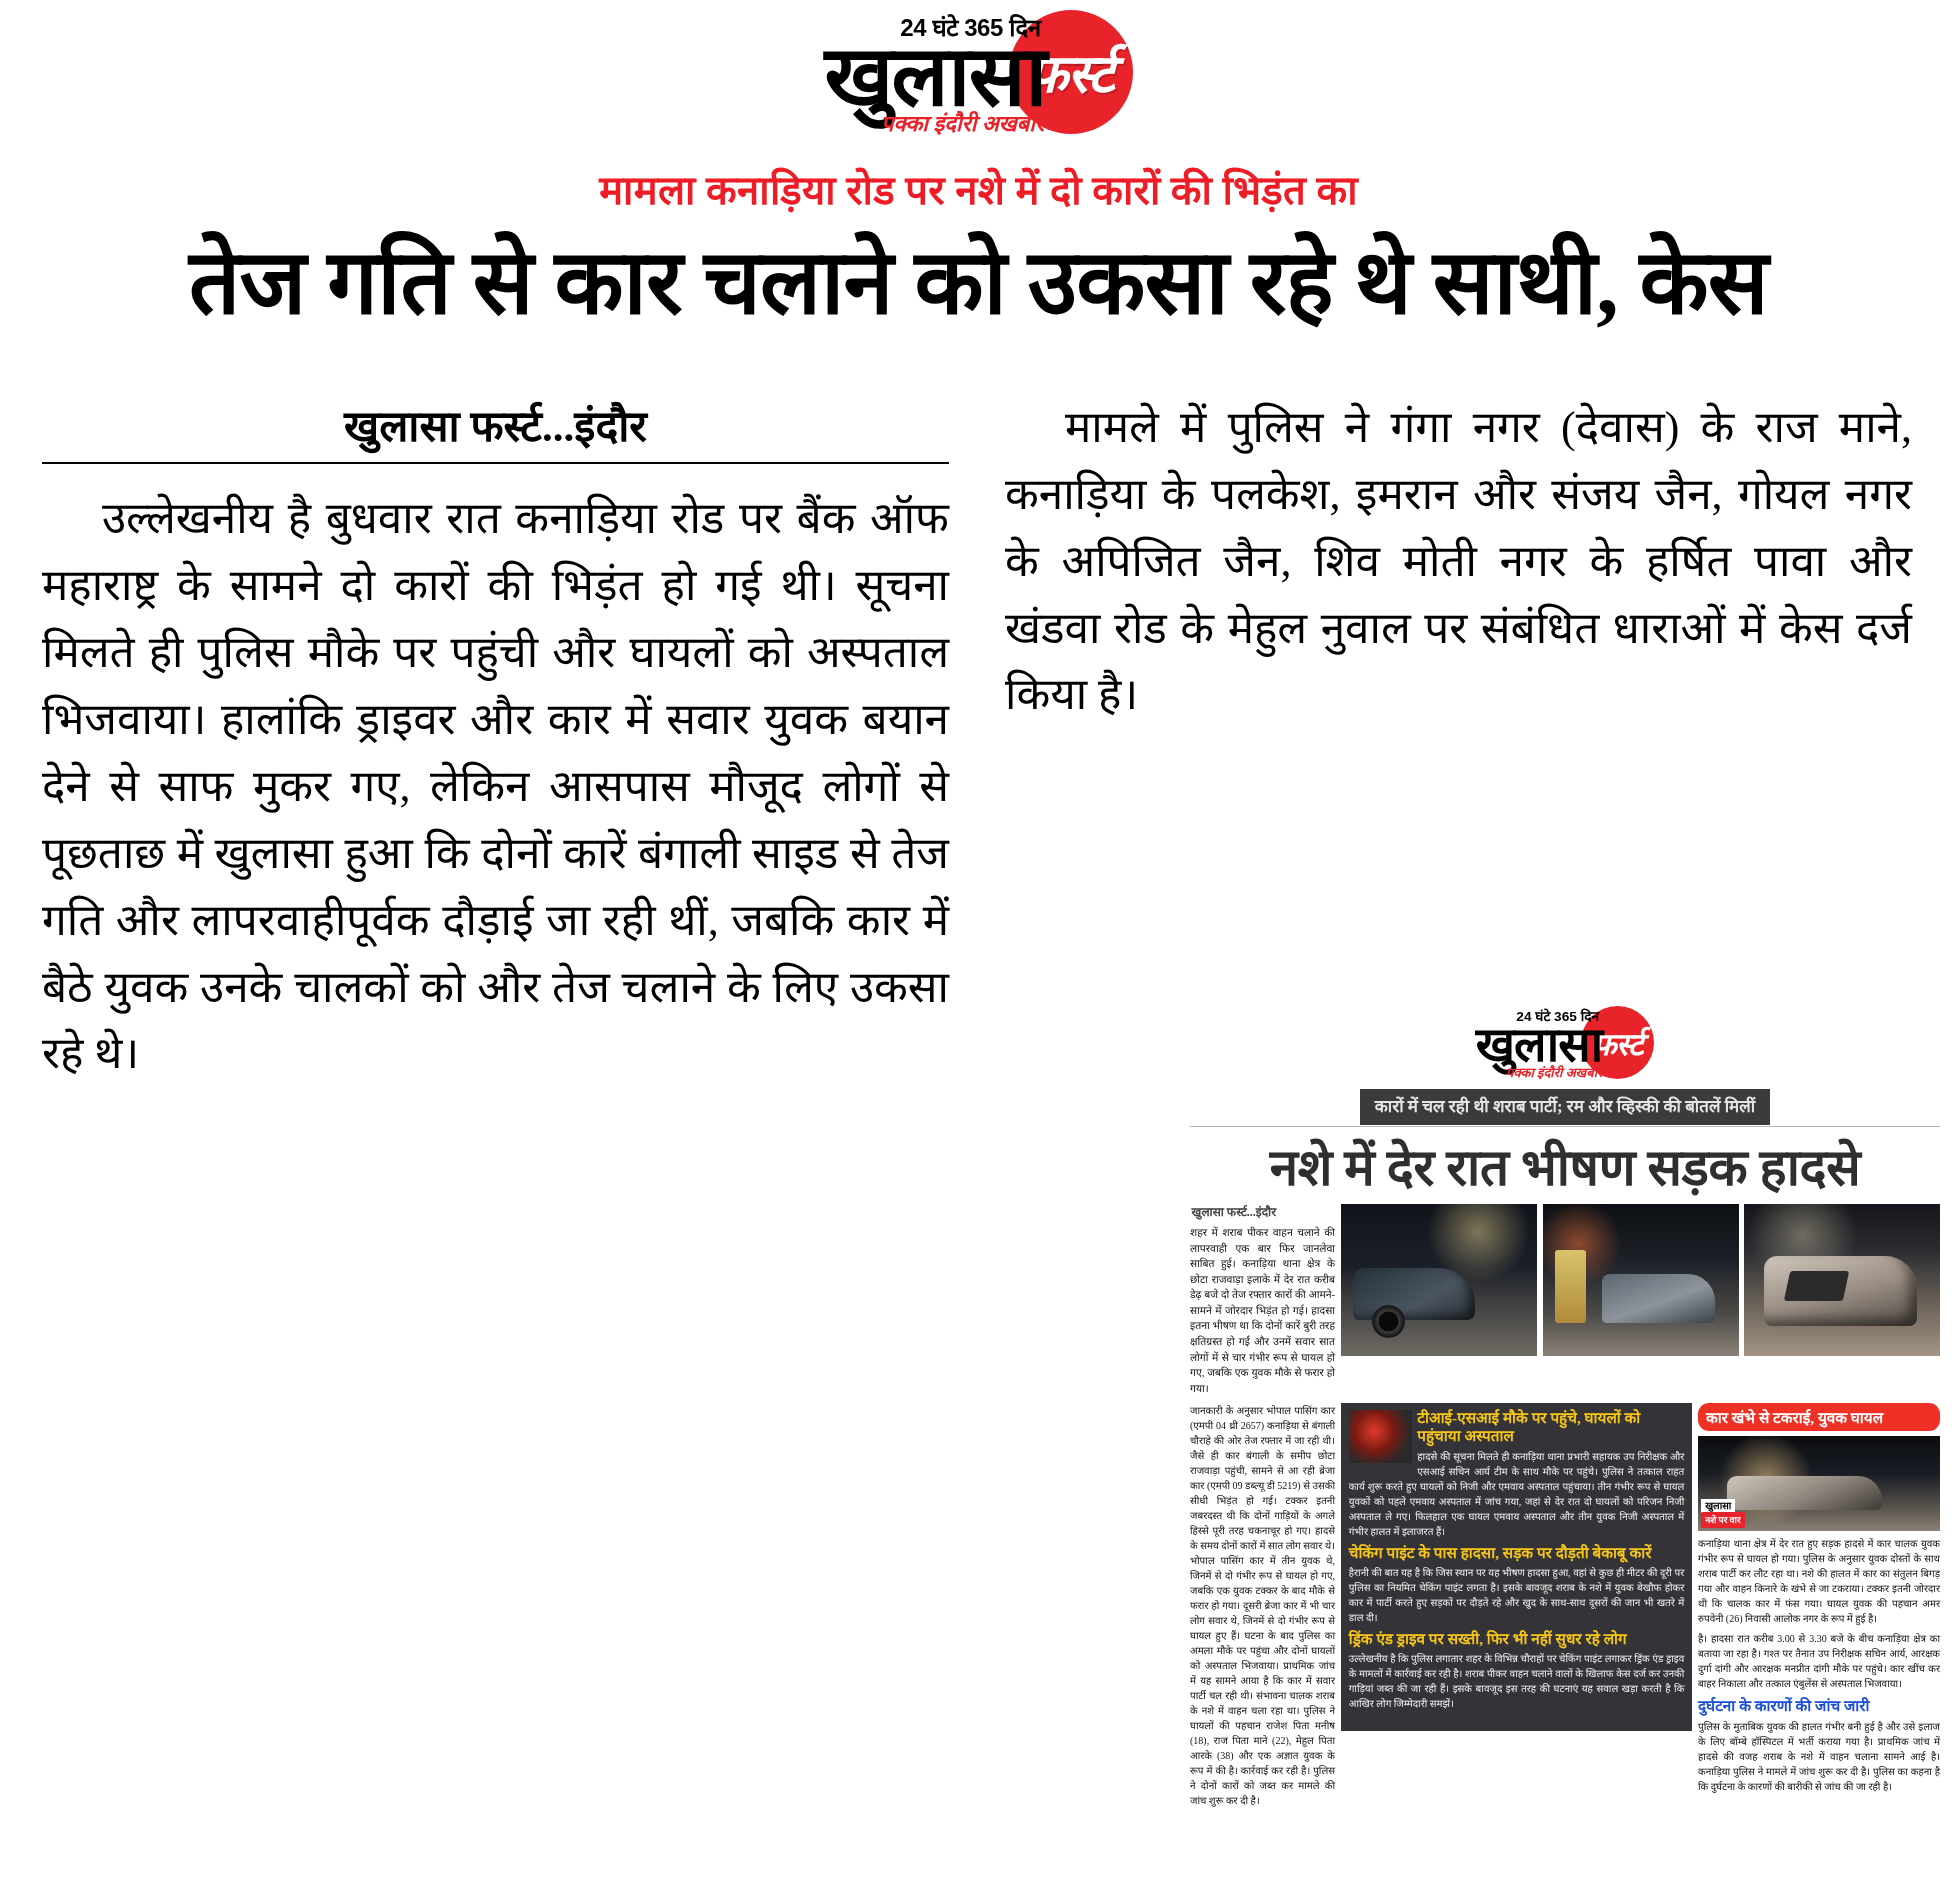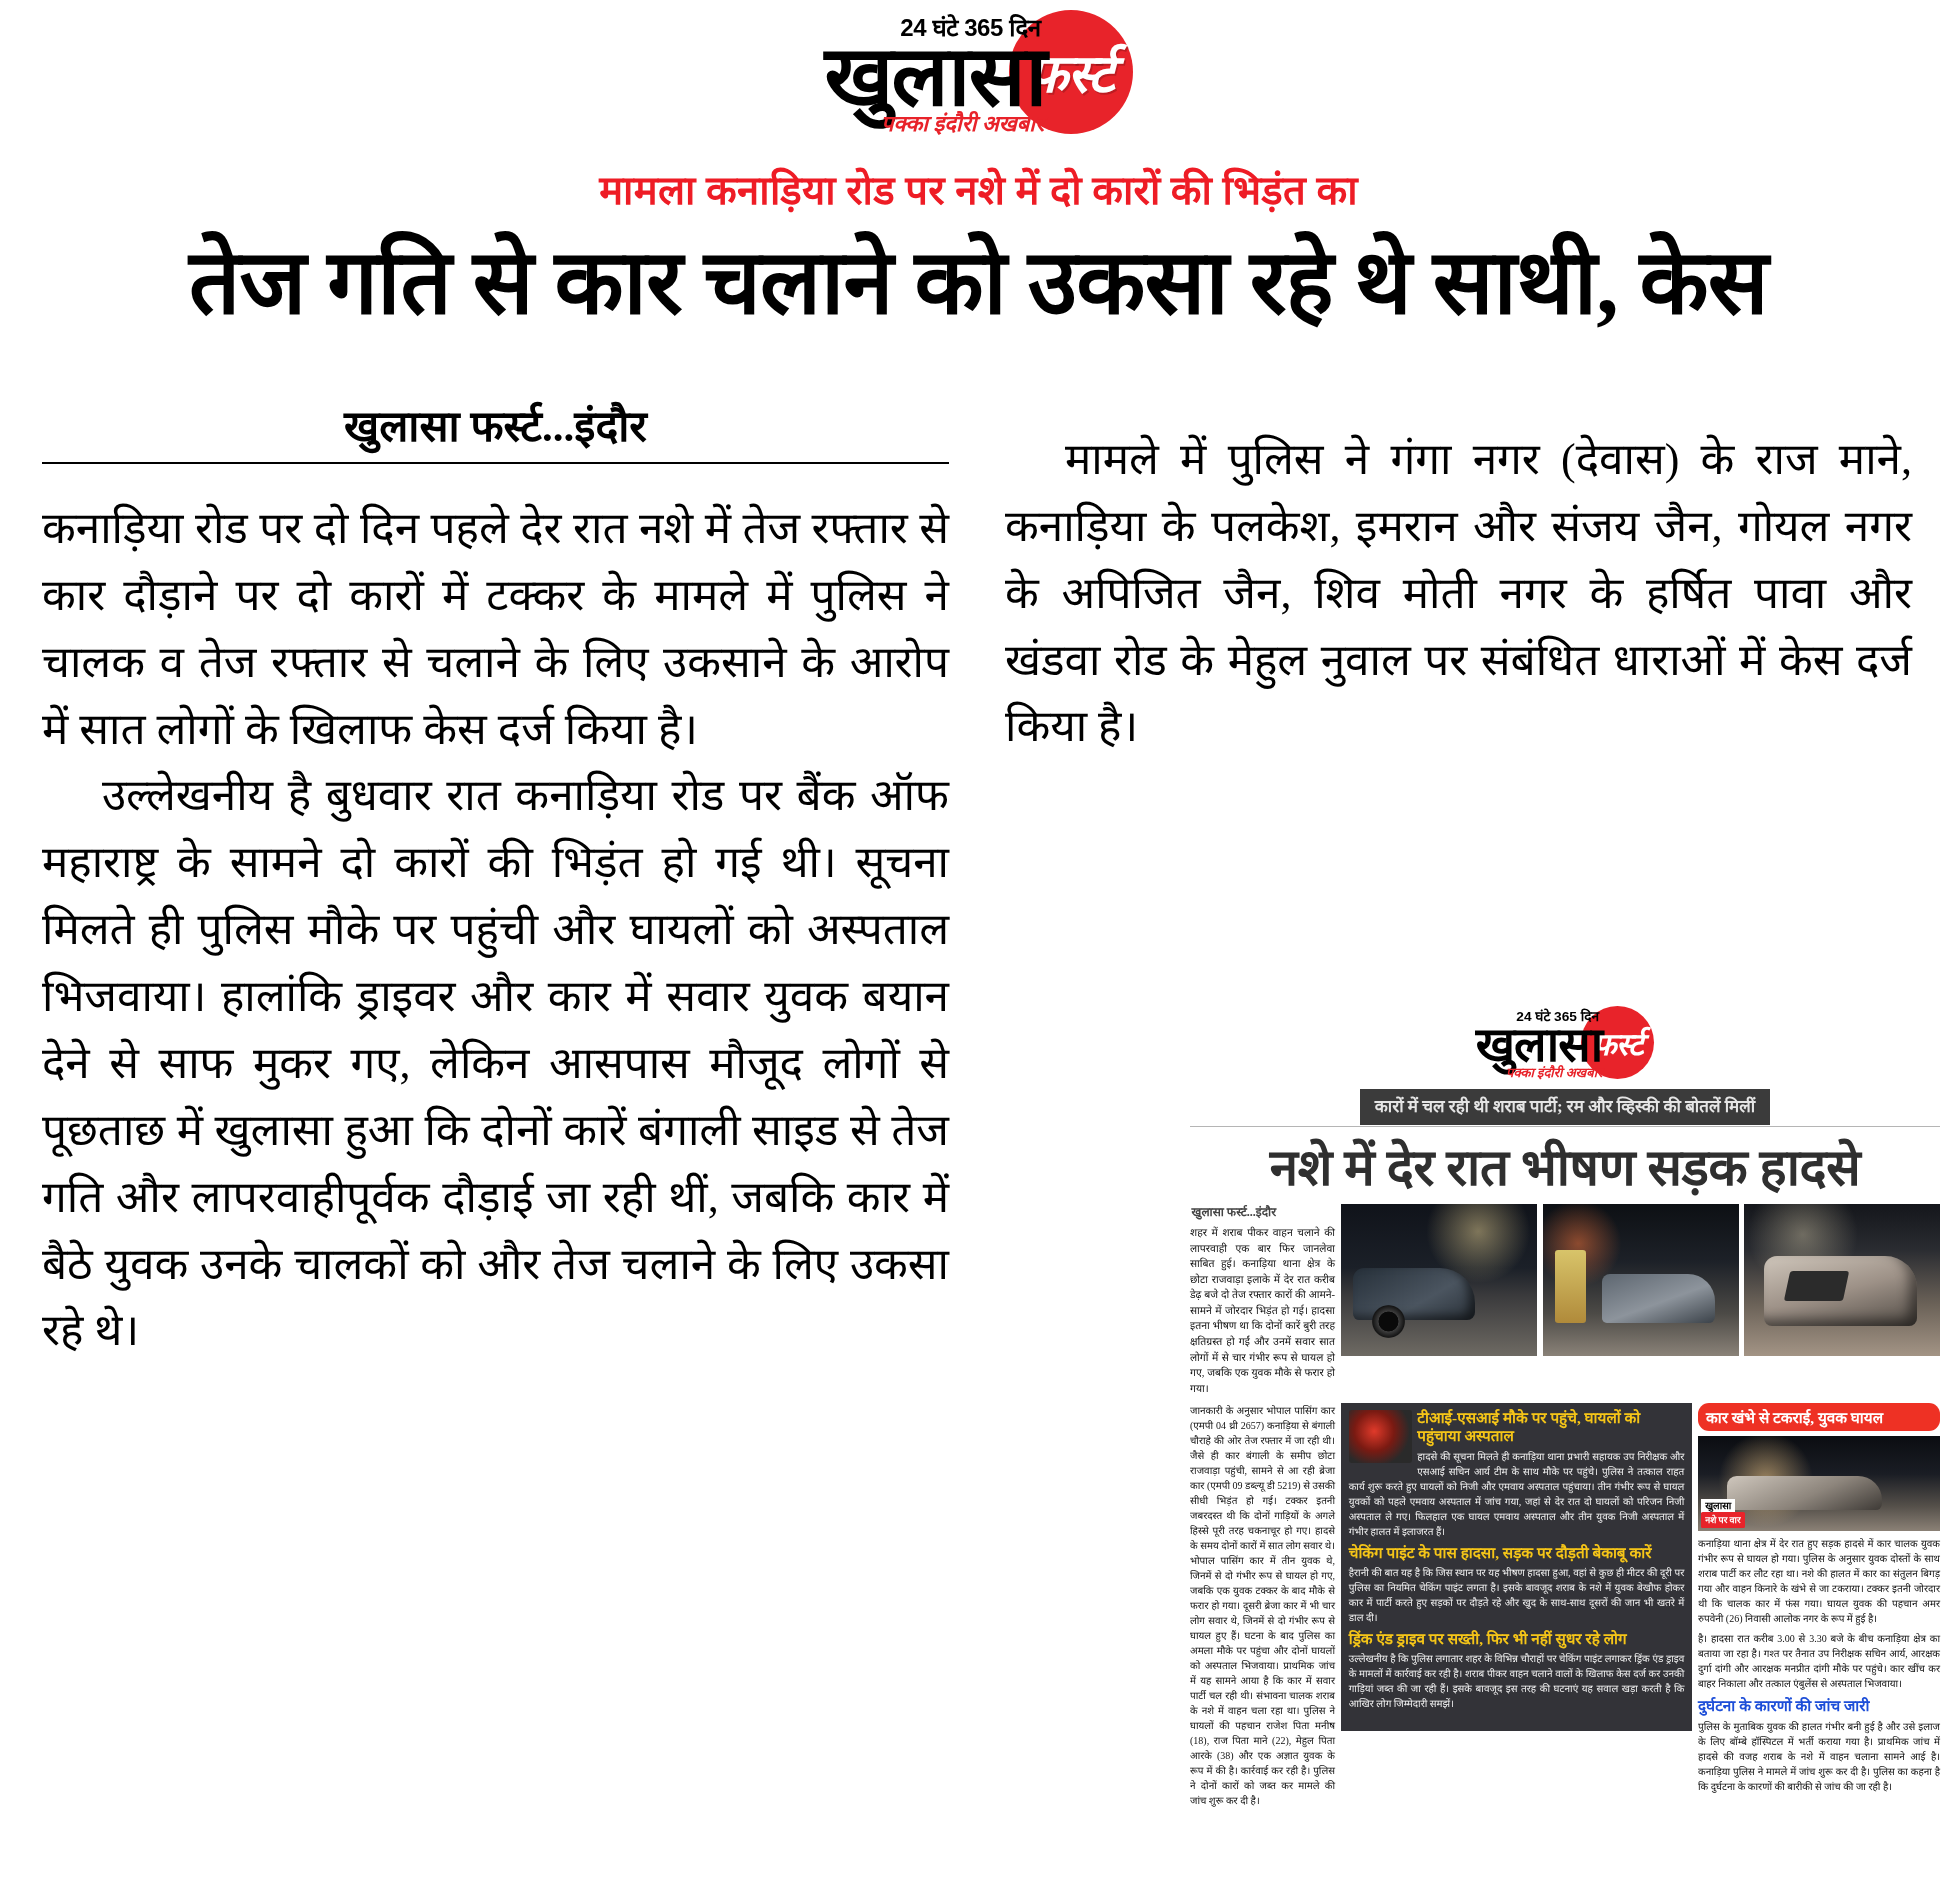--- a/index.html
+++ b/index.html
@@ -133,21 +133,20 @@
   .byline-rule {
     border-bottom: 2.4px solid #000;
     margin-bottom: 22.6px;
   }
   .body-text {
     font-family: "Liberation Serif", serif;
     font-size: 44px;
     line-height: 1.52;
     text-align: justify;
     text-justify: inter-word;
-    margin-top: 32px;
   }
   .body-text p { margin: 0 0 0 0; }
   .body-text p.indent { text-indent: 60px; }
 
   
   .clipping {
     position: absolute;
     left: 1190px;
     top: 1006px;
     width: 750px;
@@ -458,21 +457,20 @@
 <div class="kicker">मामला कनाड़िया रोड पर नशे में दो कारों की भिड़ंत का</div>
 
 <h1 class="headline">तेज गति से कार चलाने को उकसा रहे थे साथी, केस</h1>
 
 <div class="columns">
 
   <div class="col">
     <div class="byline">खुलासा फर्स्ट...इंदौर</div>
     <div class="byline-rule"></div>
     <div class="body-text">
-      <p>कनाड़िया रोड पर दो दिन पहले देर रात नशे में तेज रफ्तार से कार दौड़ाने पर दो कारों में टक्कर के मामले में पुलिस ने चालक व तेज रफ्तार से चलाने के लिए उकसाने के आरोप में सात लोगों के खिलाफ केस दर्ज किया है।</p>
       <p class="indent">उल्लेखनीय है बुधवार रात कनाड़िया रोड पर बैंक ऑफ महाराष्ट्र के सामने दो कारों की भिड़ंत हो गई थी। सूचना मिलते ही पुलिस मौके पर पहुंची और घायलों को अस्पताल भिजवाया। हालांकि ड्राइवर और कार में सवार युवक बयान देने से साफ मुकर गए, लेकिन आसपास मौजूद लोगों से पूछताछ में खुलासा हुआ कि दोनों कारें बंगाली साइड से तेज गति और लापरवाहीपूर्वक दौड़ाई जा रही थीं, जबकि कार में बैठे युवक उनके चालकों को और तेज चलाने के लिए उकसा रहे थे।</p>
     </div>
   </div>
 
   <div class="col">
     <div class="body-text">
       <p class="indent">मामले में पुलिस ने गंगा नगर (देवास) के राज माने, कनाड़िया के पलकेश, इमरान और संजय जैन, गोयल नगर के अपिजित जैन, शिव मोती नगर के हर्षित पावा और खंडवा रोड के मेहुल नुवाल पर संबंधित धाराओं में केस दर्ज किया है।</p>
     </div>
   </div>
 

